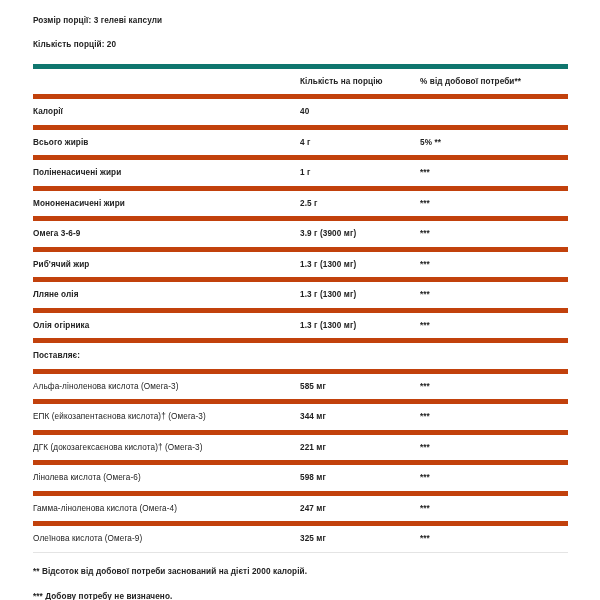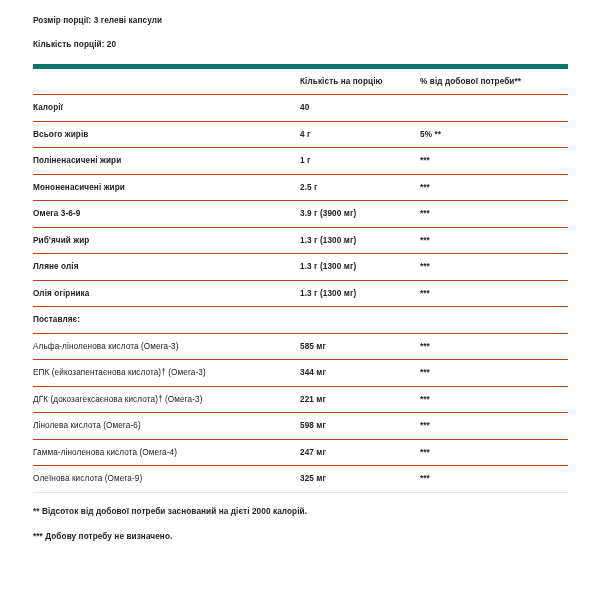--- a/index.html
+++ b/index.html
@@ -45,21 +45,21 @@
   table.facts col.c-dv    { width: 148px; }
 
   table.facts th,
   table.facts td {
     text-align: left;
     vertical-align: middle;
     padding: 0;
     height: 25.5px;
     font-size: 8.2px;
     letter-spacing: .1px;
-    border-top: 1px solid #c2410c;
+    border-top: 5px solid #c2410c;
   }
   table.facts thead th {
     font-weight: bold;
     border-top: 5px solid #0f766e;
   }
   table.facts tbody tr td { font-weight: bold; }
   table.facts tbody tr.sub td.nm { font-weight: normal; }
   table.facts tbody tr.group td { font-weight: bold; }
   table.facts tbody tr.group td.amt,
   table.facts tbody tr.group td.dv { font-weight: bold; }

